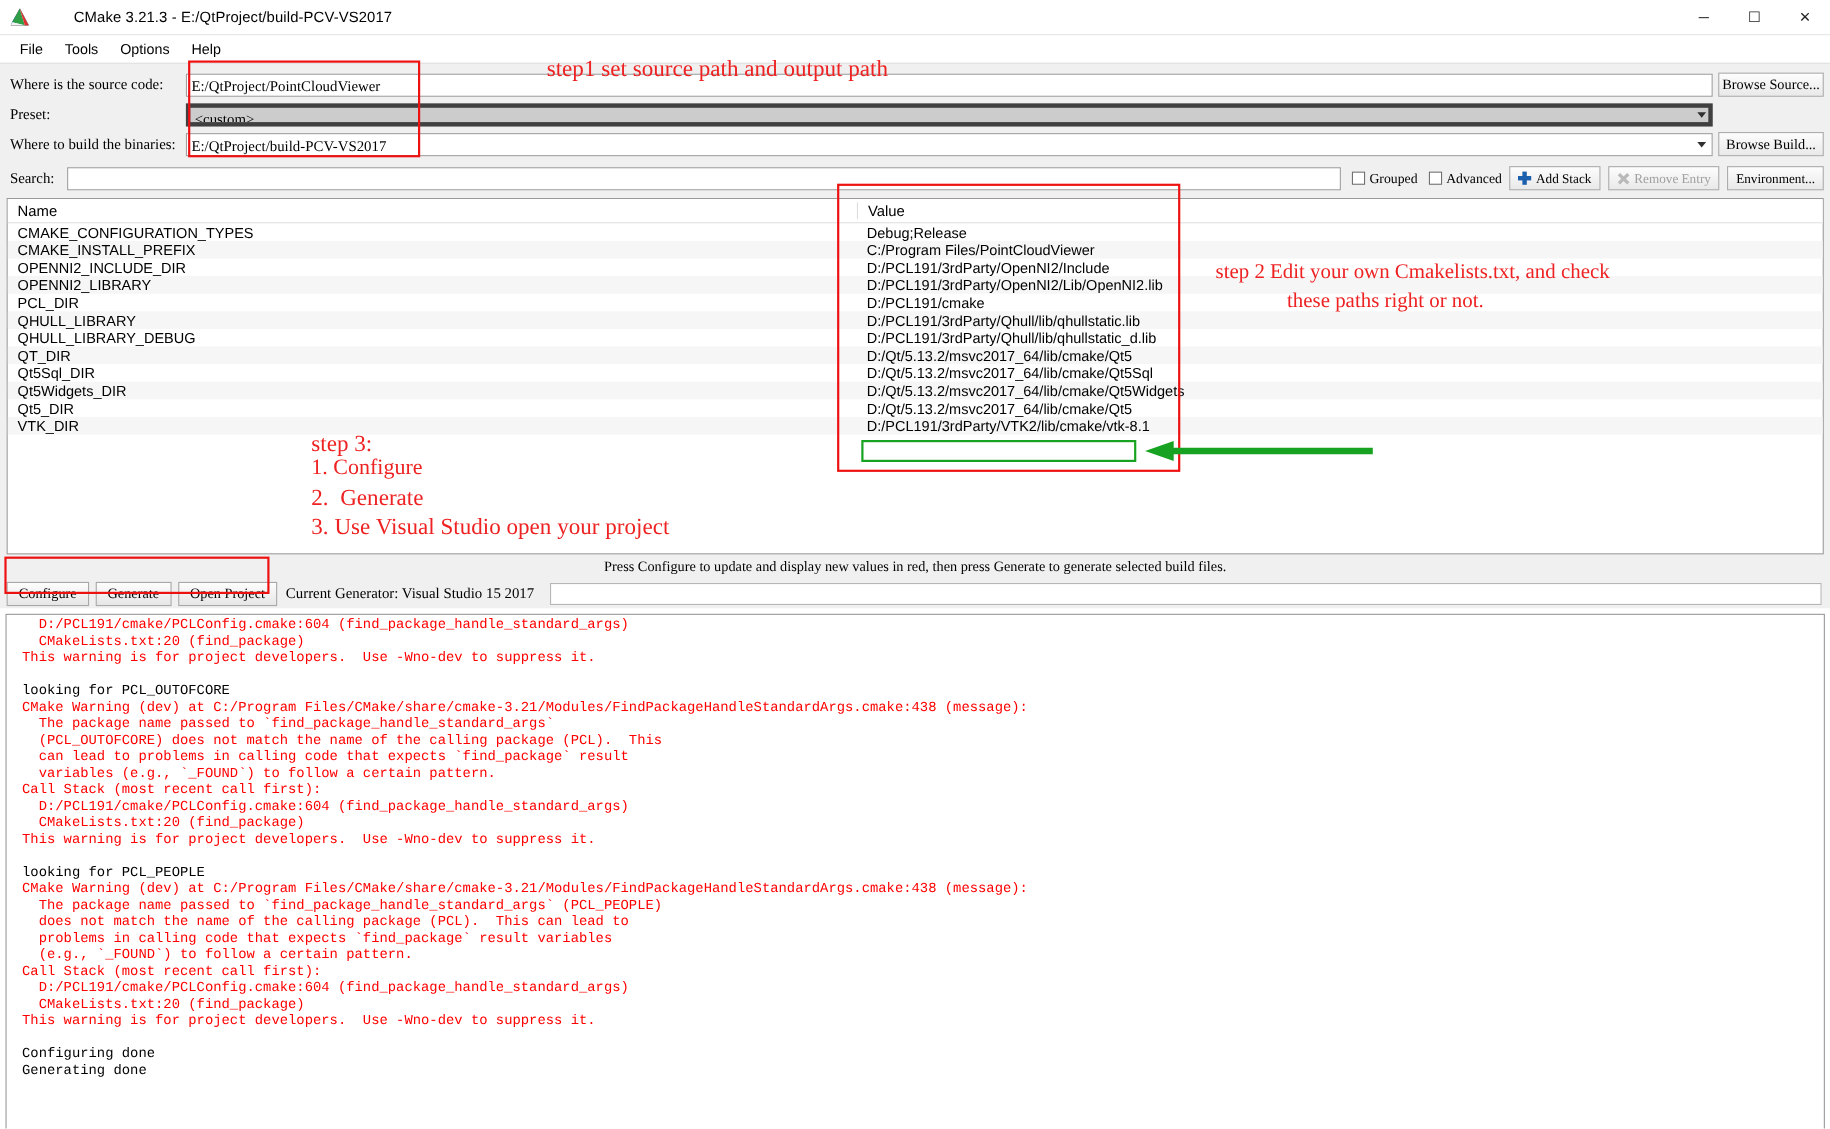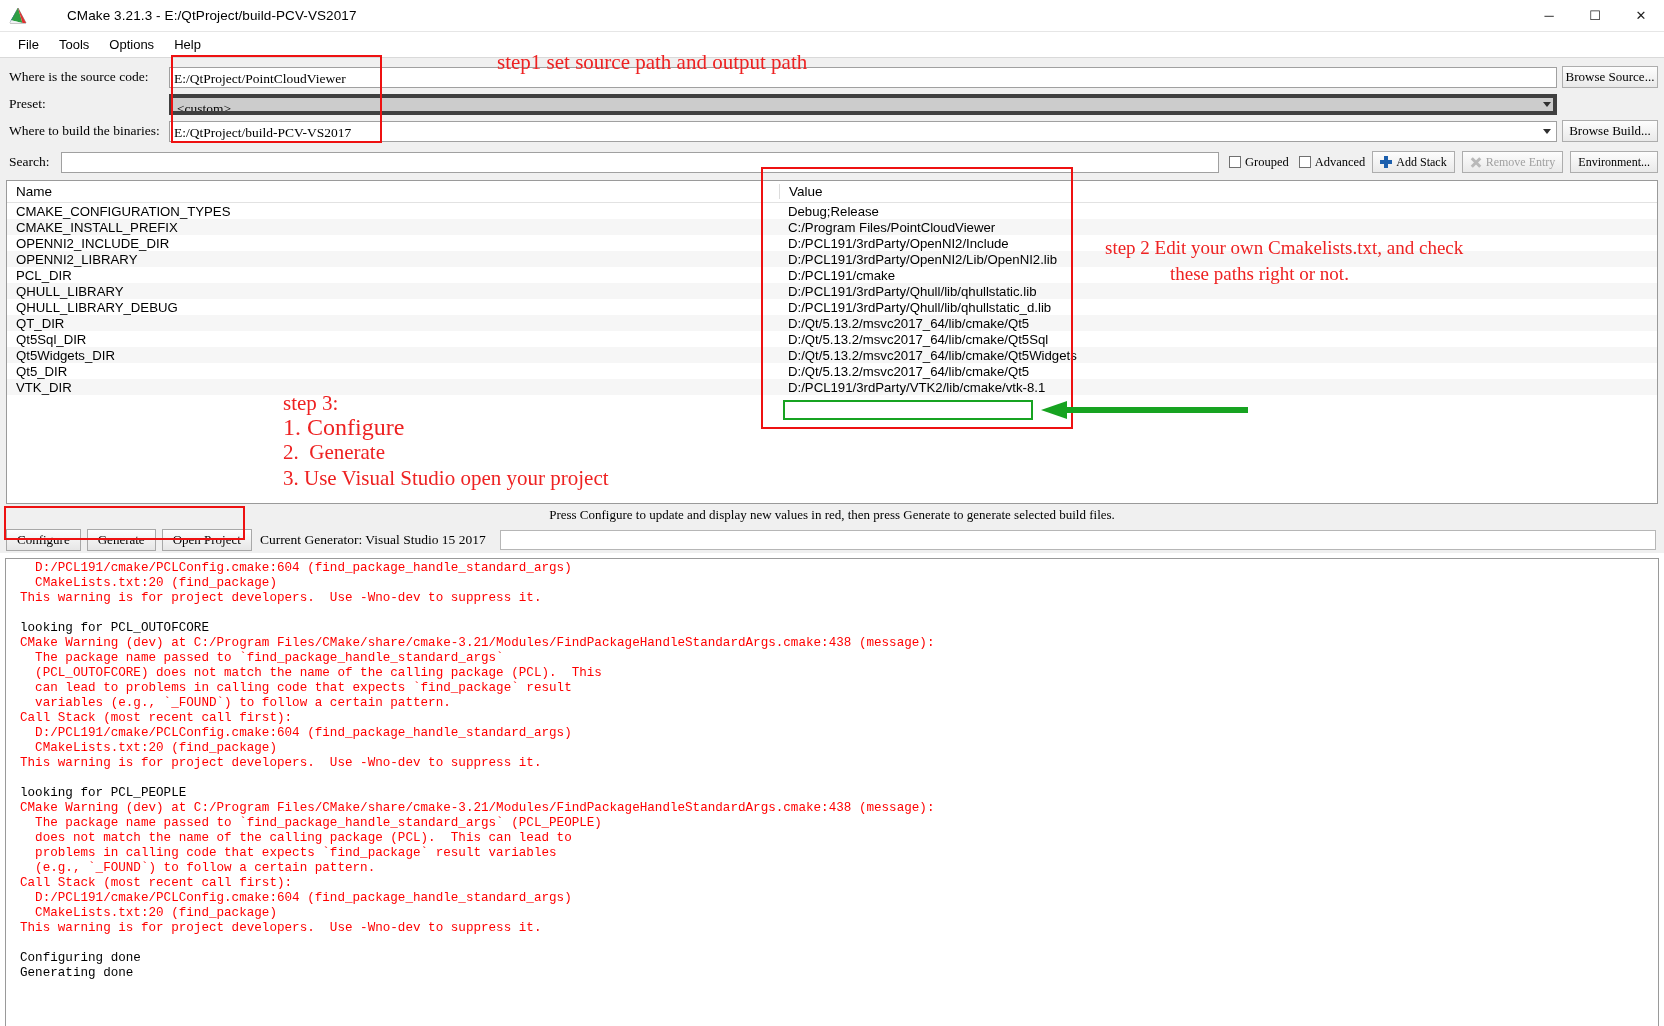--- a/index.html
+++ b/index.html
@@ -495,17 +495,17 @@
 <div class="anno-text" style="left:1170px; top:263px; font-size:19px;">these paths right or not.</div>
 
 <div class="anno-box green" style="left:783px; top:400px; width:250px; height:20px;"></div>
 
 <svg class="arrow-green" style="left:1035px; top:400px;" width="215" height="20" viewBox="0 0 215 20">
   <line x1="213" y1="10" x2="30" y2="10" stroke="#17a321" stroke-width="6"></line>
   <polygon points="6,10 32,1 32,19" fill="#17a321"></polygon>
 </svg>
 
 <div class="anno-text" style="left:283px; top:391px; font-size:21px;">step 3:</div>
-<div class="anno-text" style="left:283px; top:414px; font-size:24px;">1. Configure</div>
+<div class="anno-text" style="left:283px; top:414px; font-size:20px;">1. Configure</div>
 <div class="anno-text" style="left:283px; top:440px; font-size:21px;">2.  Generate</div>
 <div class="anno-text" style="left:283px; top:466px; font-size:21px;">3. Use Visual Studio open your project</div>
 
 <div class="anno-box" style="left:4px; top:506px; width:241px; height:34px;"></div>
 
 </body></html>

